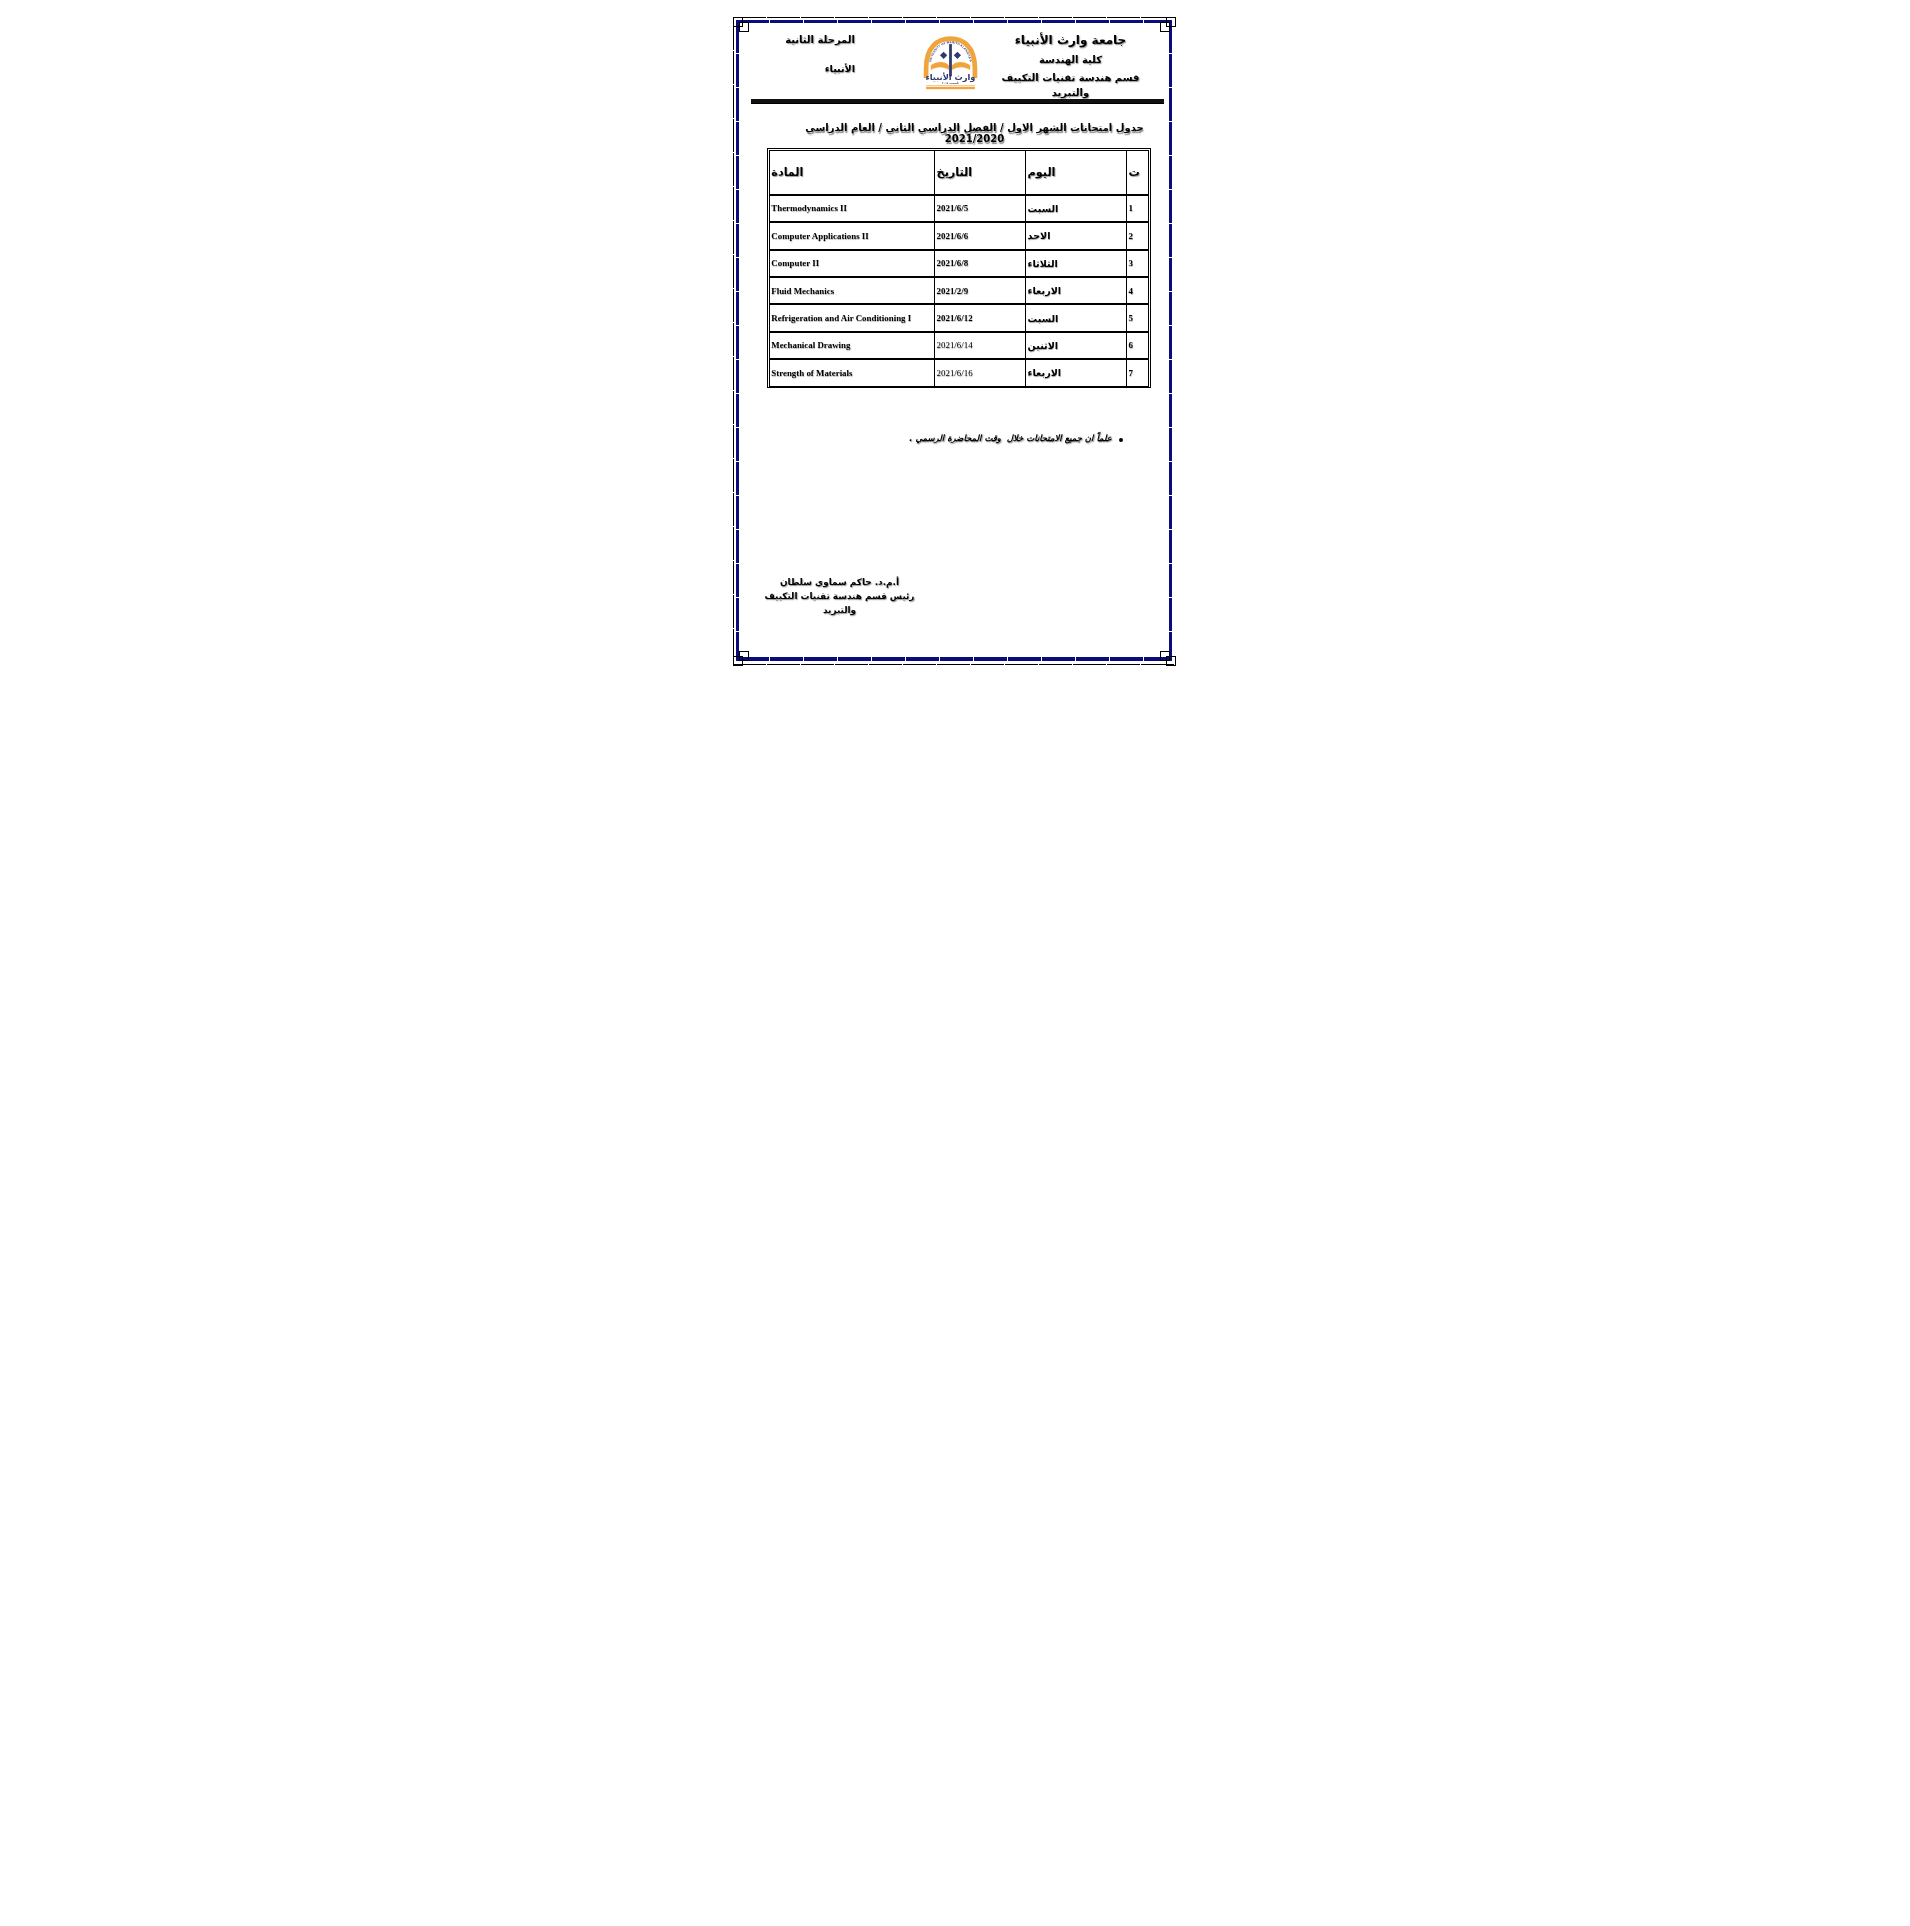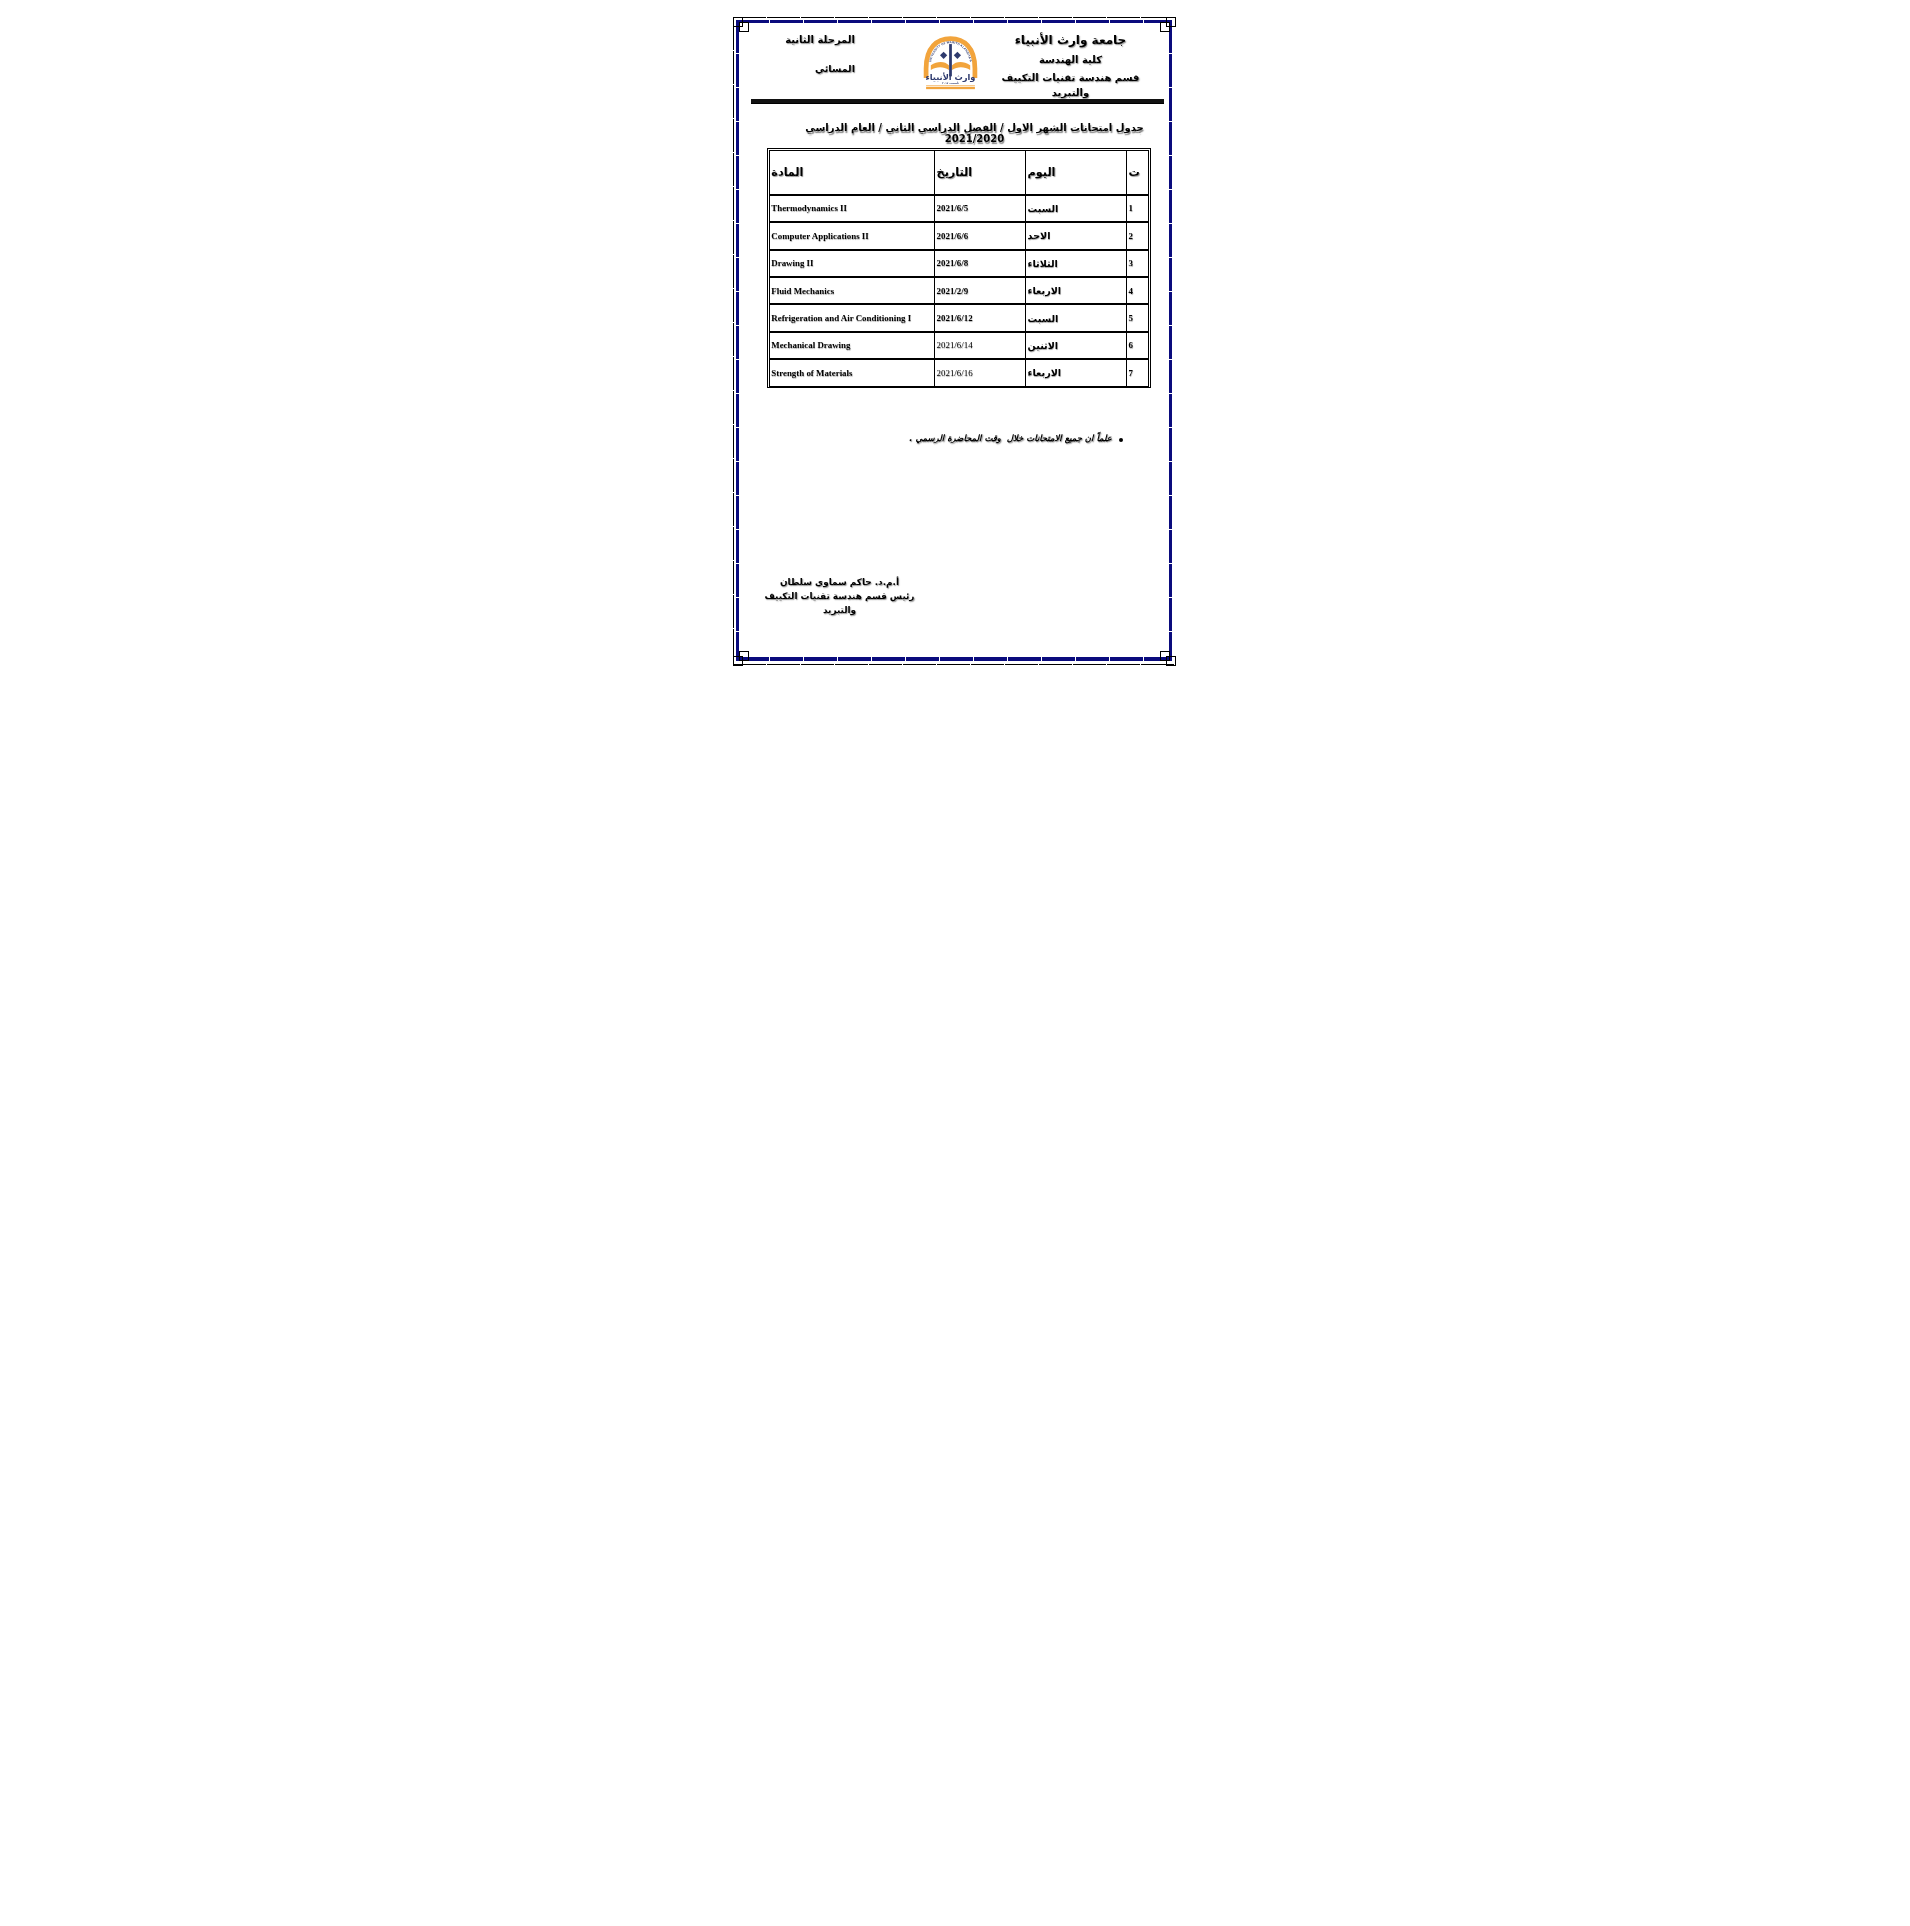--- a/index.html
+++ b/index.html
@@ -116,21 +116,21 @@
   <div class="csq" style="bottom:15px;right:24px;"></div>
 
   <div class="hdr-right">
     <div class="l1">جامعة وارث الأنبياء</div>
     <div class="l2">كلية الهندسة</div>
     <div class="l3">قسم هندسة تقنيات التكييف والتبريد</div>
   </div>
 
   <div class="hdr-left">
     <div class="l1">المرحلة الثانية</div>
-    <div class="l2">المسائي</div>
+    <div class="l2">الأنبياء</div>
   </div>
 
   <div class="logo">
     <svg viewBox="0 0 160 146" width="63" height="58">
       <path d="M18 116 L18 92 C18 38 46 16 80 16 C114 16 142 38 142 92 L142 116" fill="none" stroke="#f2a43c" stroke-width="12"></path>
       <path id="arcpath" d="M27 112 C27 46 55 28 80 28 C105 28 133 46 133 112" fill="none"></path>
       <text font-size="7.6" font-weight="bold" fill="#2e3a6e" letter-spacing="0.4" font-family="Liberation Sans, sans-serif">
         <textPath href="#arcpath" startOffset="50%" text-anchor="middle">UNIVERSITY OF WARITH ALANBIYA'A</textPath>
       </text>
       <rect x="76.5" y="30" width="7" height="82" fill="#2e3a6e"></rect>
@@ -174,21 +174,21 @@
         <tr>
           <td class="num">2</td>
           <td class="day">الاحد</td>
           <td class="date">2021/6/6</td>
           <td class="subj">Computer Applications II</td>
         </tr>
         <tr>
           <td class="num">3</td>
           <td class="day">الثلاثاء</td>
           <td class="date">2021/6/8</td>
-          <td class="subj">Drawing II</td>
+          <td class="subj">Computer II</td>
         </tr>
         <tr>
           <td class="num">4</td>
           <td class="day">الاربعاء</td>
           <td class="date">2021/2/9</td>
           <td class="subj">Fluid Mechanics</td>
         </tr>
         <tr>
           <td class="num">5</td>
           <td class="day">السبت</td>

